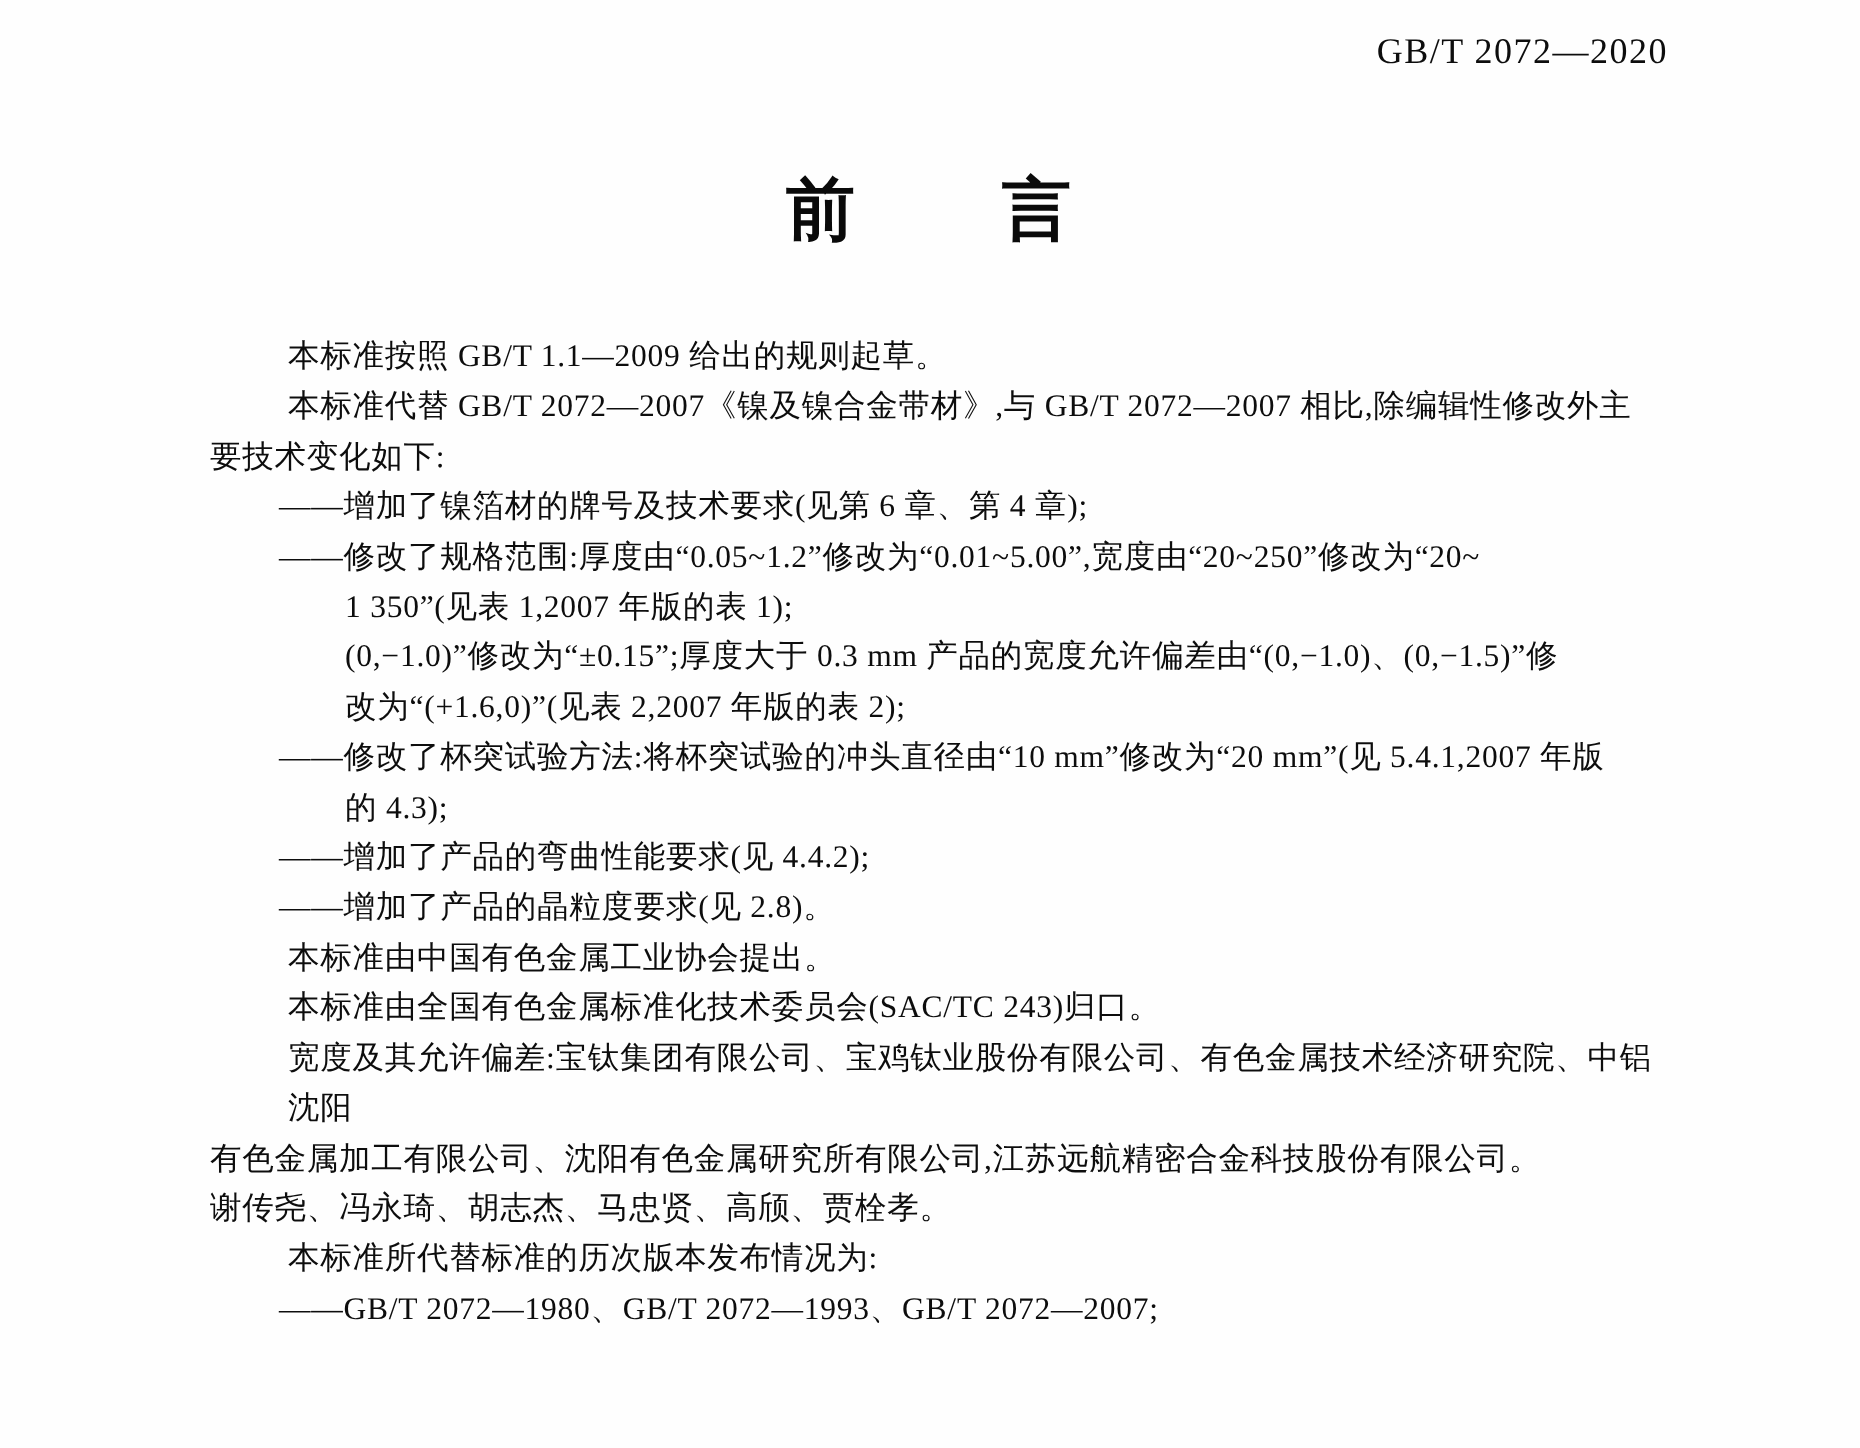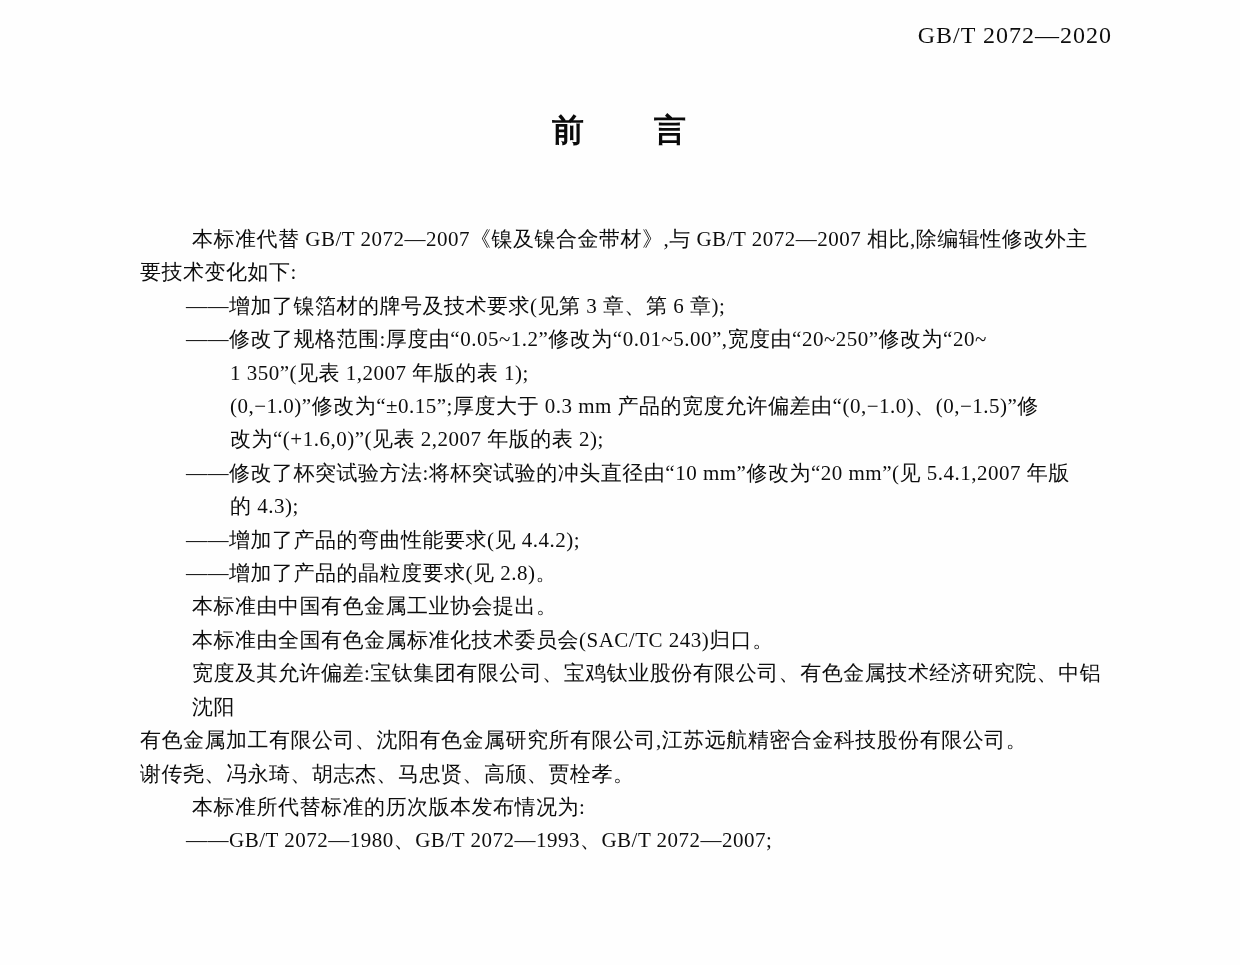--- a/index.html
+++ b/index.html
@@ -20,22 +20,22 @@
     text-align:right;
     padding-right:128px;
     font-weight:normal;
     font-size:24px;
     letter-spacing:1px;
     font-family:"Liberation Serif","DejaVu Serif",serif;
   }
   .doc-title{
     text-align:center;
     margin-top:60px;
-    margin-bottom:70px;
-    font-size:32px;
+    margin-bottom:50px;
+    font-size:46px;
     font-weight:bold;
     font-family:"Liberation Sans","DejaVu Sans",sans-serif;
     letter-spacing:2px;
     color:#0a0a0a;
   }
   .doc-body{
     padding-left:140px;
     padding-right:126px;
     font-size:21px;
   }
@@ -51,23 +51,24 @@
 </style>
 </head>
 <body>
 
 <div class="page">
   <div class="header-row">GB/T 2072—2020</div>
 
   <div class="doc-title">前　　言</div>
 
   <div class="doc-body">
+      <div class="doc-line para">本标准按照 GB/T 1.1—2009 给出的规则起草。</div>
       <div class="doc-line para">本标准代替 GB/T 2072—2007《镍及镍合金带材》,与 GB/T 2072—2007 相比,除编辑性修改外主</div>
       <div class="doc-line flush">要技术变化如下:</div>
-      <div class="doc-line dash">——增加了镍箔材的牌号及技术要求(见第 3 章、第 6 章);</div>
+      <div class="doc-line dash">——增加了镍箔材的牌号及技术要求(见第 6 章、第 4 章);</div>
       <div class="doc-line dash">——修改了规格范围:厚度由“0.05~1.2”修改为“0.01~5.00”,宽度由“20~250”修改为“20~</div>
       <div class="doc-line hang">1 350”(见表 1,2007 年版的表 1);</div>
       <div class="doc-line hang">(0,−1.0)”修改为“±0.15”;厚度大于 0.3 mm 产品的宽度允许偏差由“(0,−1.0)、(0,−1.5)”修</div>
       <div class="doc-line hang">改为“(+1.6,0)”(见表 2,2007 年版的表 2);</div>
       <div class="doc-line dash">——修改了杯突试验方法:将杯突试验的冲头直径由“10 mm”修改为“20 mm”(见 5.4.1,2007 年版</div>
       <div class="doc-line hang">的 4.3);</div>
       <div class="doc-line dash">——增加了产品的弯曲性能要求(见 4.4.2);</div>
       <div class="doc-line dash">——增加了产品的晶粒度要求(见 2.8)。</div>
       <div class="doc-line para">本标准由中国有色金属工业协会提出。</div>
       <div class="doc-line para">本标准由全国有色金属标准化技术委员会(SAC/TC 243)归口。</div>

